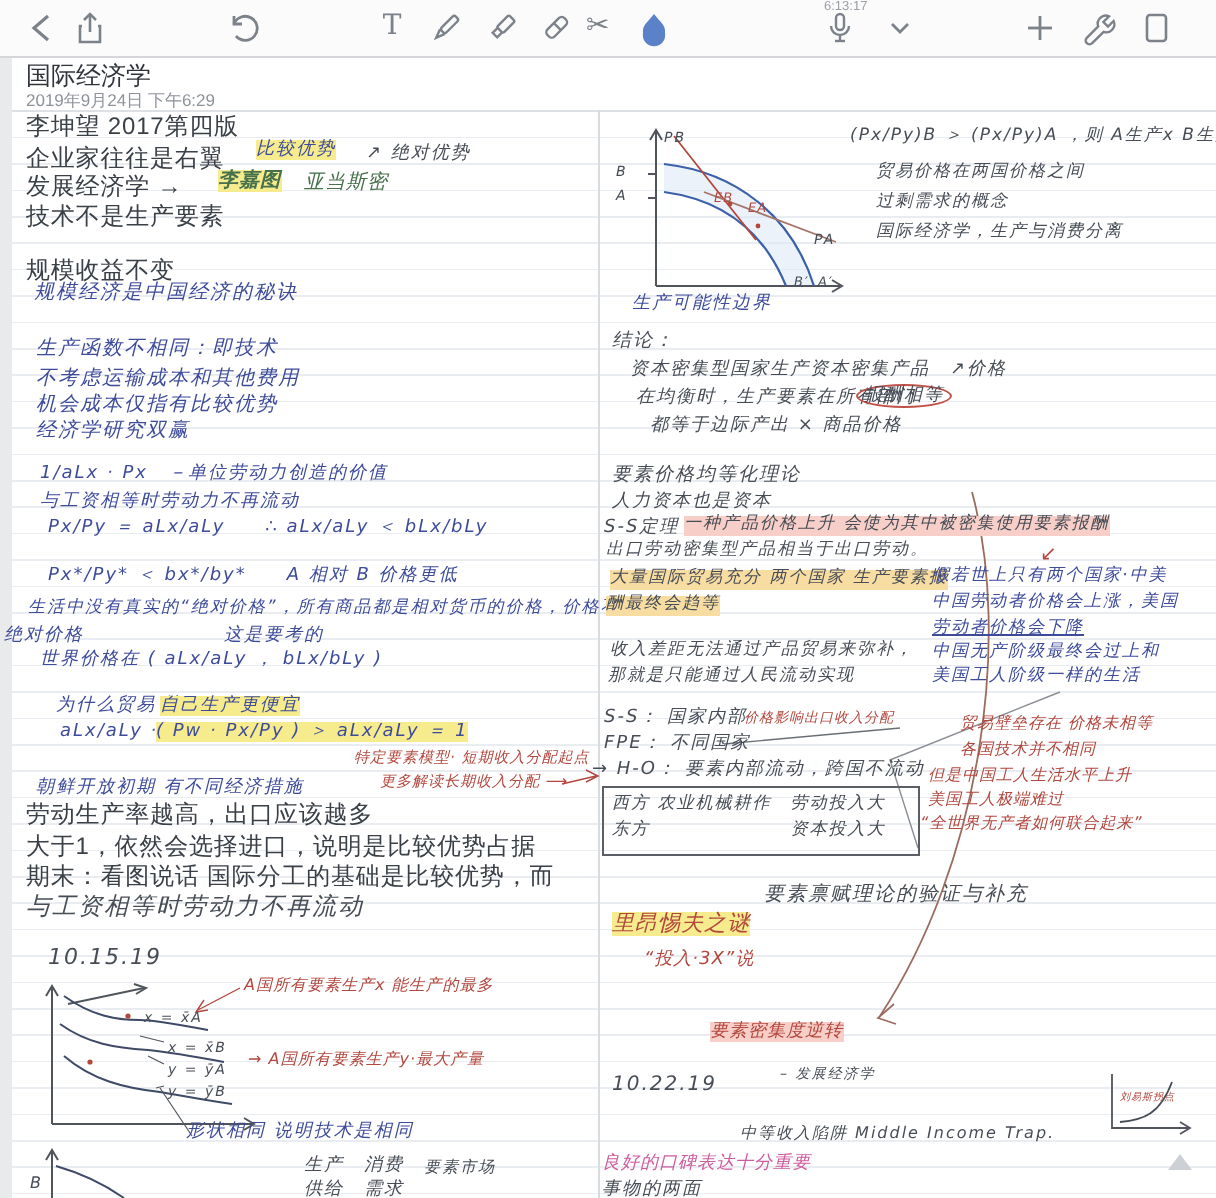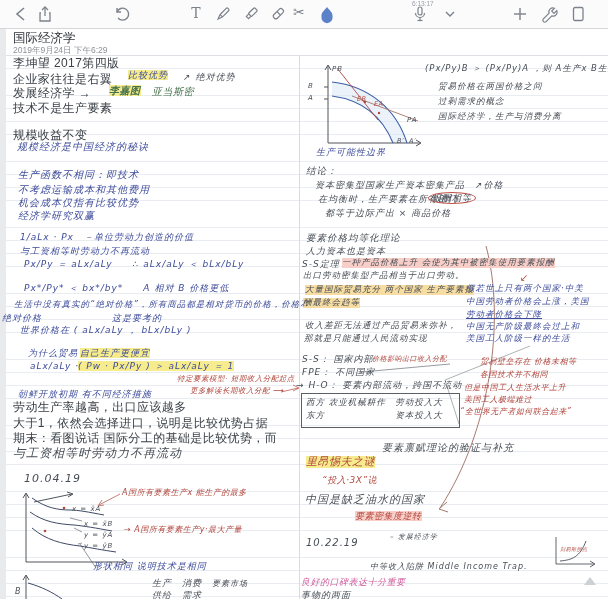--- a/index.html
+++ b/index.html
@@ -216,21 +216,21 @@
       <span class="note hwb hly" style="left: 80px; top: 348px; font-size: 9px;">自己生产更便宜</span>
       <span class="note hwb" style="left: 30px; top: 361px; font-size: 9px;">aLx/aLy · Pw</span>
       <span class="note hwb hly" style="left: 78px; top: 361px; font-size: 9px;">( Pw · Px/Py ) ＞ aLx/aLy ＝ 1</span>
       <span class="note hwr" style="left: 177px; top: 375px; font-size: 7.5px;">特定要素模型· 短期收入分配起点</span>
       <span class="note hwr" style="left: 190px; top: 387px; font-size: 7.5px;">更多解读长期收入分配 ⟶</span>
       <span class="note hwb" style="left: 18px; top: 389px; font-size: 9px;">朝鲜开放初期 有不同经济措施</span>
       <span class="note typed" style="left: 13px; top: 401px;">劳动生产率越高，出口应该越多</span>
       <span class="note typed" style="left: 13px; top: 417px;">大于1，依然会选择进口，说明是比较优势占据</span>
       <span class="note typed" style="left: 13px; top: 432px;">期末：看图说话 国际分工的基础是比较优势，而</span>
       <span class="note hwd" style="left: 13px; top: 447px; font-size: 12px;">与工资相等时劳动力不再流动</span>
-      <span class="note hwd" style="left: 24px; top: 473px; font-size: 11px;">10.04.19</span>
+      <span class="note hwd" style="left: 24px; top: 473px; font-size: 11px;">10.15.19</span>
       <span class="note hwr" style="left: 122px; top: 489px; font-size: 8px;">A国所有要素生产x 能生产的最多</span>
       <span class="note hwd" style="left: 72px; top: 506px; font-size: 7px;">x = x̄A</span>
       <span class="note hwd" style="left: 84px; top: 521px; font-size: 7px;">x = x̄B</span>
       <span class="note hwd" style="left: 84px; top: 532px; font-size: 7px;">y = ȳA</span>
       <span class="note hwd" style="left: 84px; top: 543px; font-size: 7px;">y = ȳB</span>
       <span class="note hwr" style="left: 124px; top: 526px; font-size: 8px;">→ A国所有要素生产y·最大产量</span>
       <span class="note hwb" style="left: 93px; top: 561px; font-size: 9px;">形状相同 说明技术是相同</span>
       <span class="note hwd" style="left: 152px; top: 578px; font-size: 9px;">生产　消费</span>
       <span class="note hwd" style="left: 212px; top: 580px; font-size: 8px;">要素市场</span>
       <span class="note hwd" style="left: 152px; top: 590px; font-size: 9px;">供给　需求</span>
@@ -275,21 +275,20 @@
       <span class="note hwd" style="left: 306px; top: 398px; font-size: 8.5px;">西方 农业机械耕作　劳动投入大</span>
       <span class="note hwd" style="left: 306px; top: 411px; font-size: 8.5px;">东方　　　　　　　 资本投入大</span>
       <span class="note hwr" style="left: 480px; top: 358px; font-size: 8px;">贸易壁垒存在 价格未相等</span>
       <span class="note hwr" style="left: 480px; top: 371px; font-size: 8px;">各国技术并不相同</span>
       <span class="note hwr" style="left: 464px; top: 384px; font-size: 8px;">但是中国工人生活水平上升</span>
       <span class="note hwr" style="left: 464px; top: 396px; font-size: 8px;">美国工人极端难过</span>
       <span class="note hwr" style="left: 460px; top: 408px; font-size: 8px;">“全世界无产者如何联合起来”</span>
       <span class="note hwd" style="left: 382px; top: 442px; font-size: 10px;">要素禀赋理论的验证与补充</span>
       <span class="note hwr hly" style="left: 306px; top: 456px; font-size: 11px;">里昂惕夫之谜</span>
       <span class="note hwr" style="left: 322px; top: 475px; font-size: 9px;">“投入·3X”说</span>
-      <span class="note hwd" style="left: 305px; top: 494px; font-size: 11px;">中国是缺乏油水的国家</span>
       <span class="note hwr hlp" style="left: 355px; top: 511px; font-size: 9px;">要素密集度逆转</span>
       <span class="note hwd" style="left: 306px; top: 537px; font-size: 10px;">10.22.19</span>
       <span class="note hwd" style="left: 390px; top: 534px; font-size: 7px;">– 发展经济学</span>
       <span class="note hwd" style="left: 370px; top: 563px; font-size: 8px;">中等收入陷阱 Middle Income Trap.</span>
       <span class="note hwp" style="left: 301px; top: 577px; font-size: 9px;">良好的口碑表达十分重要</span>
       <span class="note hwd" style="left: 301px; top: 590px; font-size: 9px;">事物的两面</span>
       <span class="note hwr" style="left: 560px; top: 547px; font-size: 5px;">刘易斯拐点</span>
     </div>
 
   <div class="scroll-arrow"></div>

